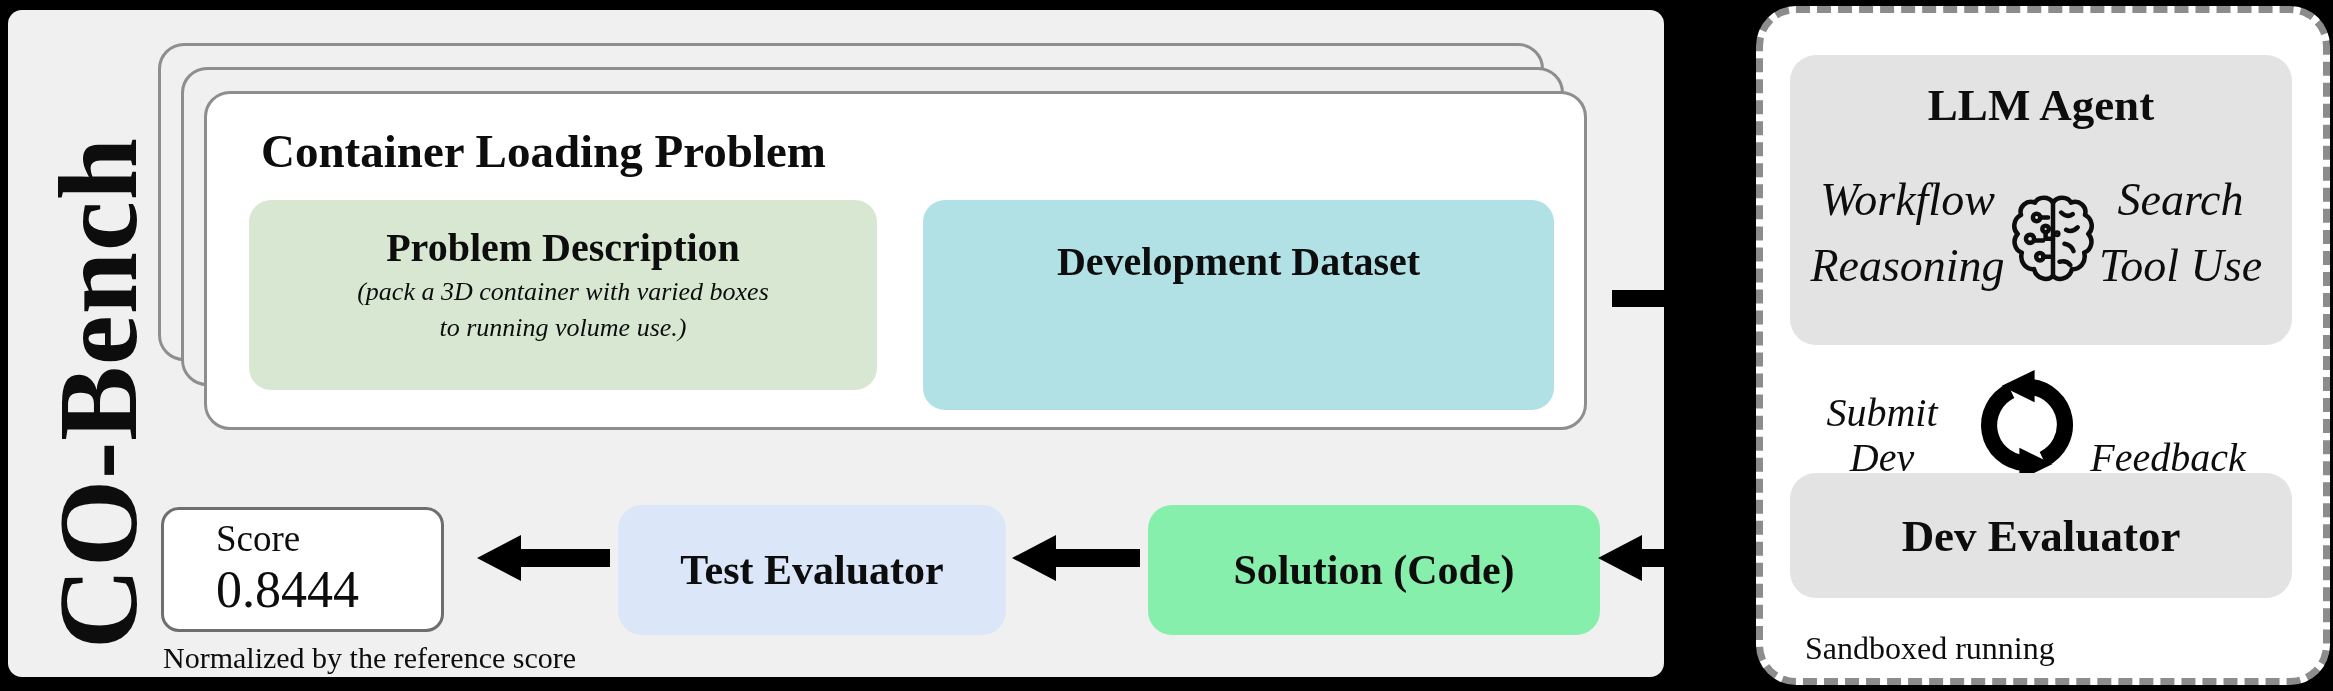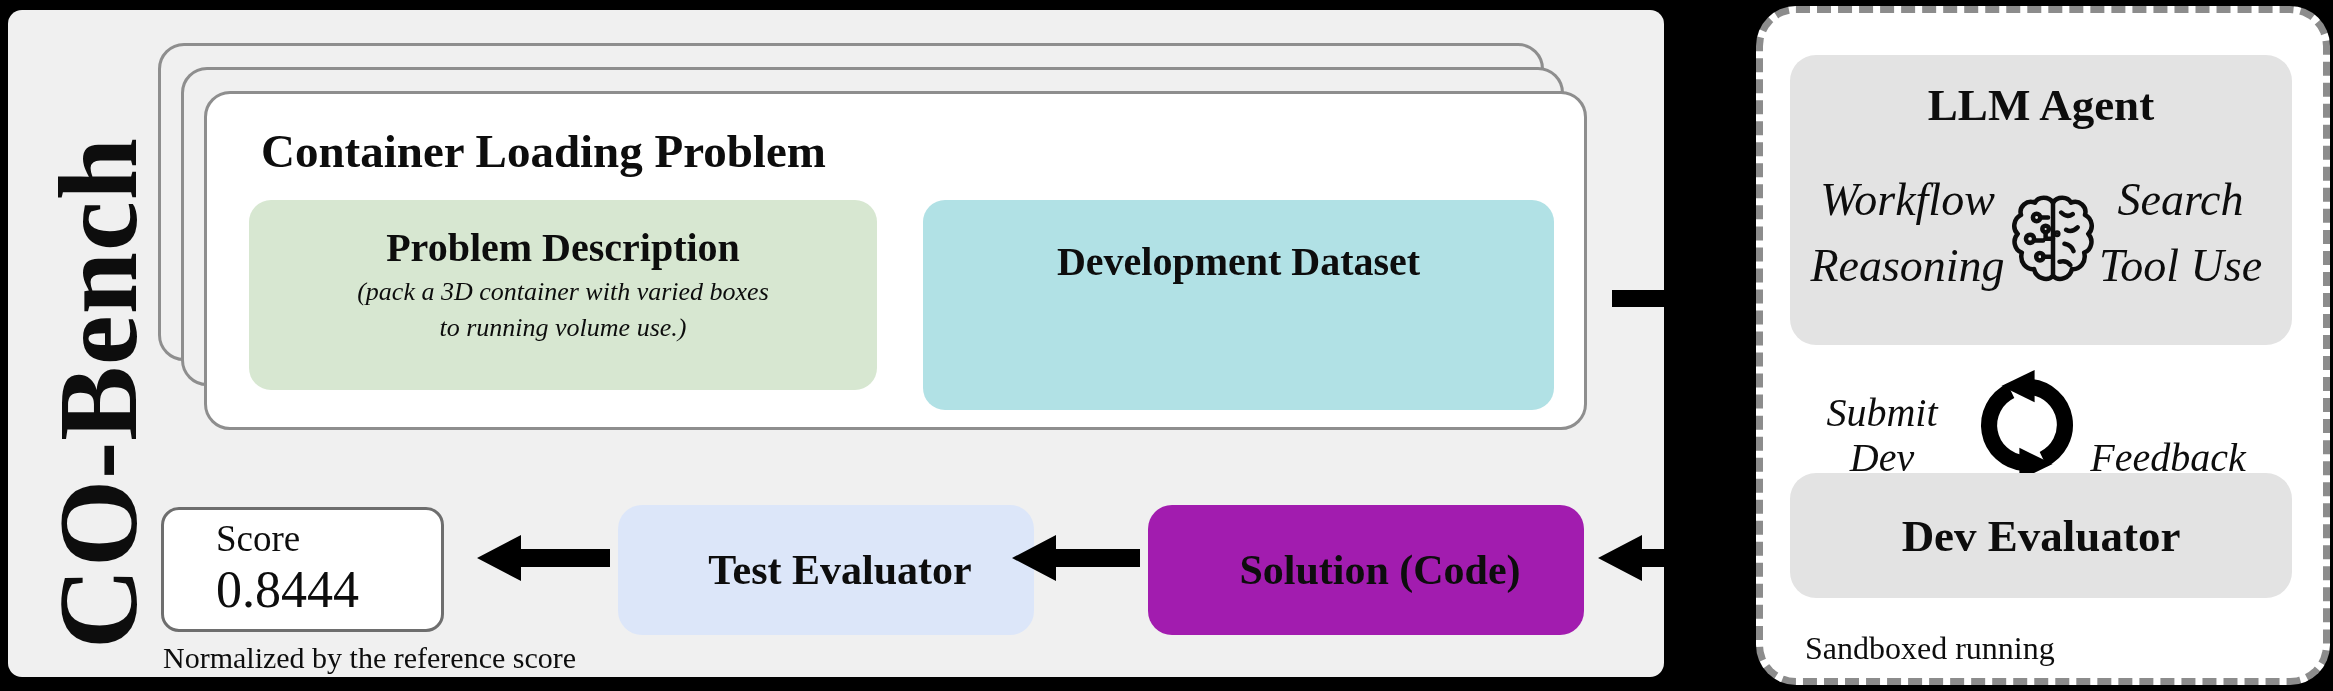--- a/index.html
+++ b/index.html
@@ -42,24 +42,24 @@
     position:absolute;left:153px;top:497px;width:283px;height:125px;
     background:#fff;border:3px solid #6e6e6e;border-radius:18px;
     box-sizing:border-box;padding:8px 0 0 52px;
   }
   .score-label{font-size:37px;line-height:1.15;}
   .score-value{font-size:52px;line-height:1.1;}
   .score-caption{position:absolute;left:155px;top:631px;font-size:30px;}
   .flow-box{
     position:absolute;top:495px;height:130px;border-radius:24px;
     display:flex;align-items:center;justify-content:center;
-    font-size:42px;font-weight:700;padding-left:28px;
+    font-size:42px;font-weight:700;
   }
   .test-box{left:610px;width:388px;background:#dce6f9;}
-  .solution-box{left:1140px;width:408px;background:#a21caf;}
+  .solution-box{left:1140px;width:452px;background:#86efac;}
   .h-arrow{position:absolute;display:block;}
   .h-bar{position:absolute;left:1612px;top:290px;width:146px;height:17px;background:#000;}
   
   .right-panel{
     position:absolute;left:1756px;top:6px;width:574px;height:679px;
     box-sizing:border-box;background:#fff;
     border:7px dashed #8c8c8c;border-radius:40px;
   }
   .gray-box{
     position:absolute;background:#e3e3e3;border-radius:26px;box-sizing:border-box;

